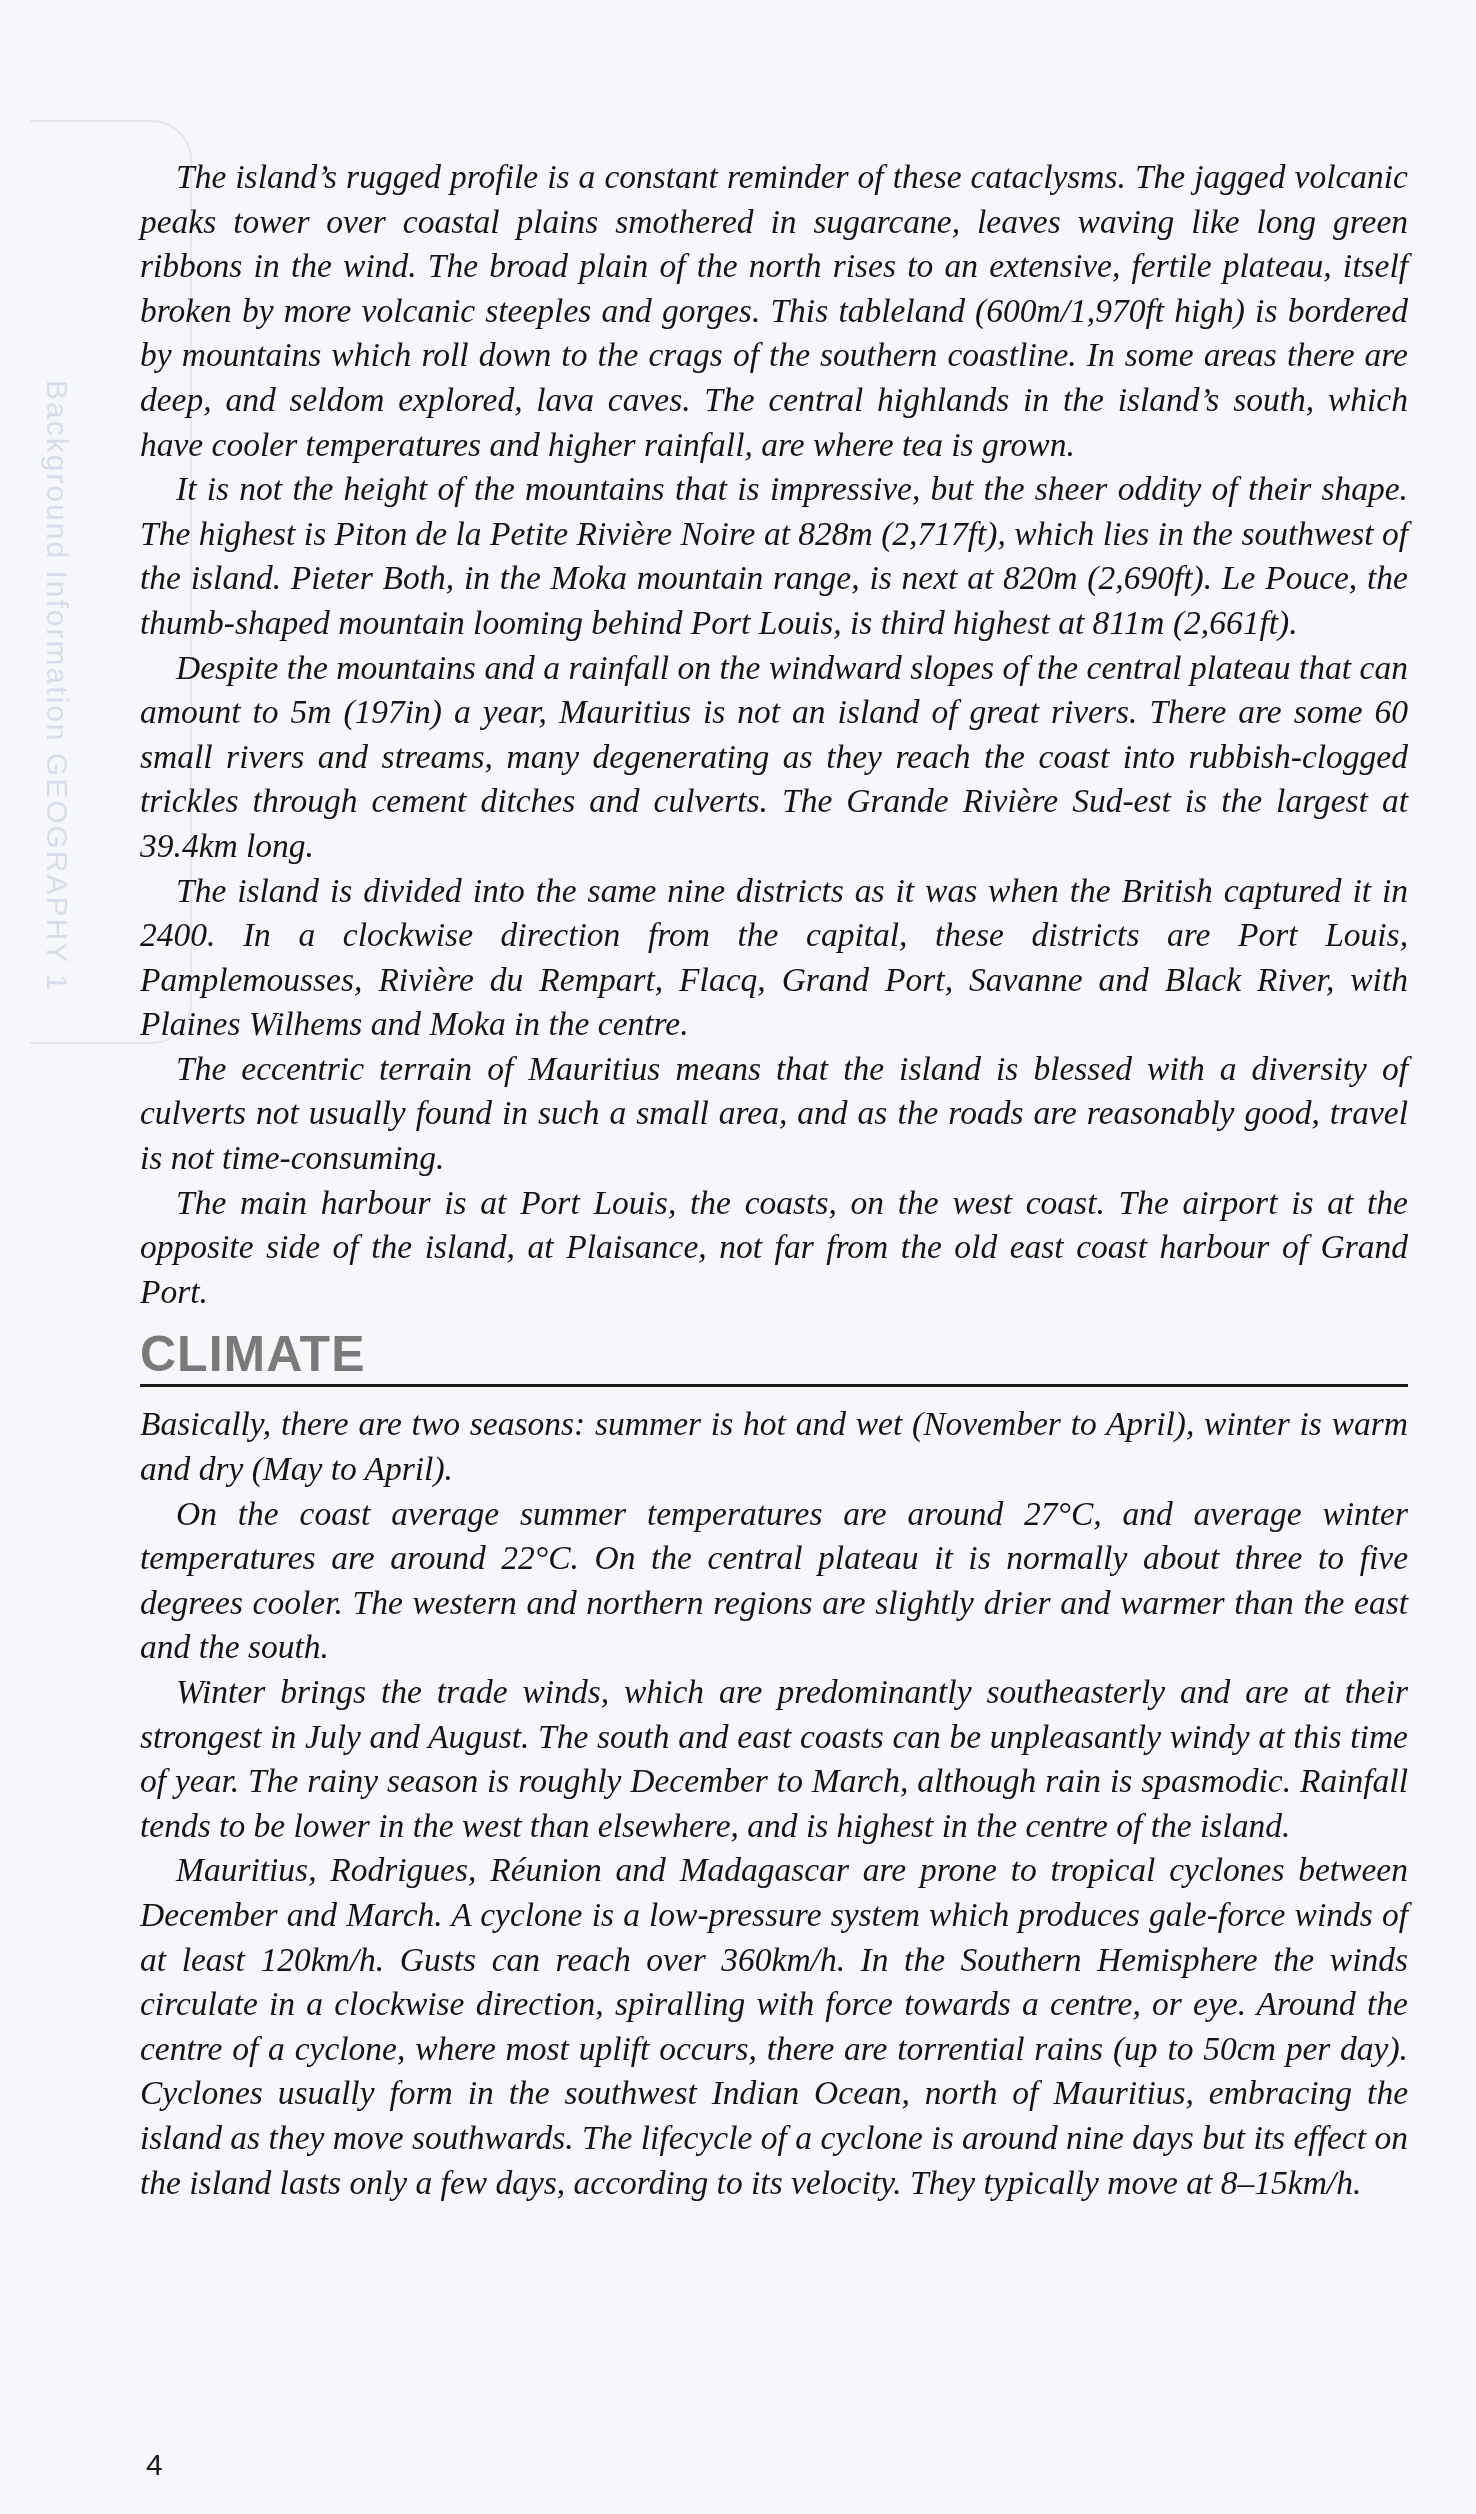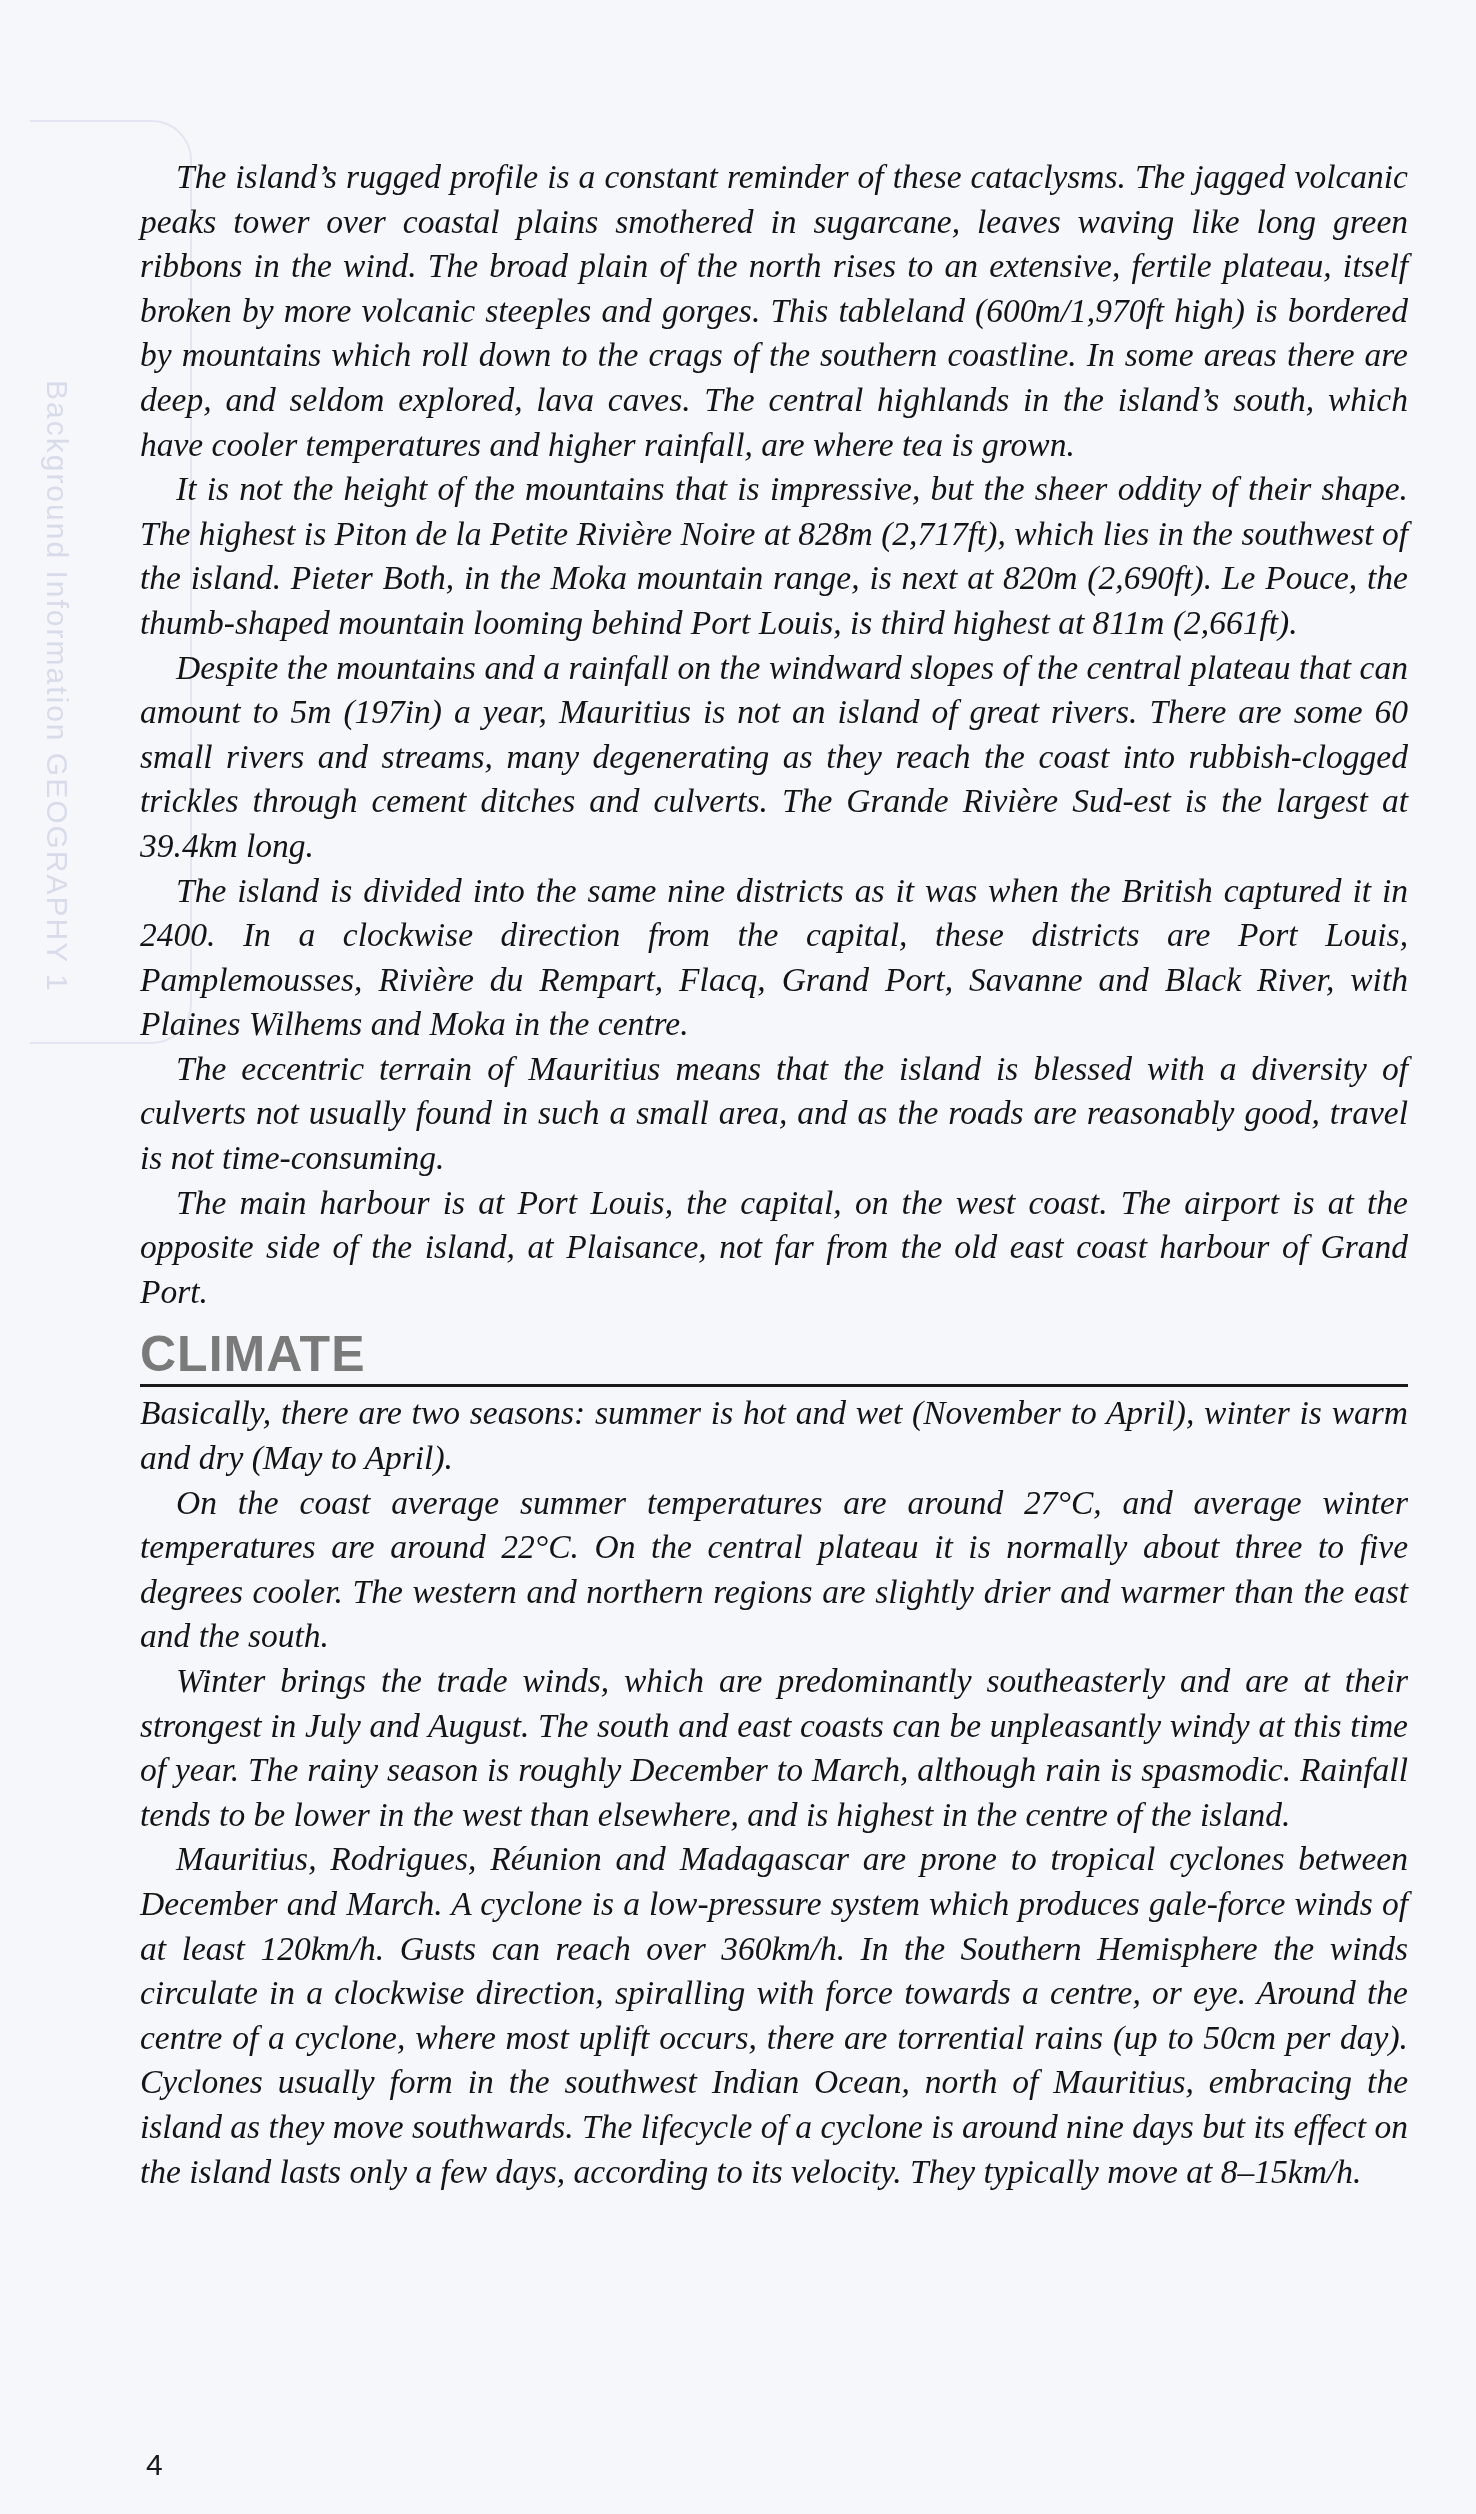--- a/index.html
+++ b/index.html
@@ -19,21 +19,21 @@
     writing-mode: vertical-rl; color: #d8dcea;
     font-family: "Liberation Sans", sans-serif; font-size: 30px; letter-spacing: 2px;
   }
   .content {
     position: absolute; left: 140px; top: 155px; width: 1268px;
     font-size: 33.5px; line-height: 44.6px; text-align: justify;
   }
   .content p { margin: 0; text-indent: 36px; font-style: italic; }
   .content p.noindent { text-indent: 0; }
   .section-heading {
-    margin: 12px 0 4px 0; padding-bottom: 2px;
+    margin: 12px 0 15px 0; padding-bottom: 2px;
     font-family: "Liberation Sans", sans-serif; font-weight: bold;
     font-size: 50px; line-height: 56px; letter-spacing: 1px;
     color: #7a7a7a; border-bottom: 3px solid #1a1a1a;
   }
   .page-number {
     position: absolute; left: 146px; top: 2448px;
     font-family: "Liberation Sans", sans-serif; font-size: 30px; color: #1a1a1a;
   }
 </style>
 </head>
@@ -41,21 +41,21 @@
 
 <div class="ghost-tab"></div>
 <div class="ghost-text">Background Information   GEOGRAPHY   1</div>
 
 <div class="content">
   <p>The island’s rugged profile is a constant reminder of these cataclysms. The jagged volcanic peaks tower over coastal plains smothered in sugarcane, leaves waving like long green ribbons in the wind. The broad plain of the north rises to an extensive, fertile plateau, itself broken by more volcanic steeples and gorges. This tableland (600m/1,970ft high) is bordered by mountains which roll down to the crags of the southern coastline. In some areas there are deep, and seldom explored, lava caves. The central highlands in the island’s south, which have cooler temperatures and higher rainfall, are where tea is grown.</p>
   <p>It is not the height of the mountains that is impressive, but the sheer oddity of their shape. The highest is Piton de la Petite Rivière Noire at 828m (2,717ft), which lies in the southwest of the island. Pieter Both, in the Moka mountain range, is next at 820m (2,690ft). Le Pouce, the thumb-shaped mountain looming behind Port Louis, is third highest at 811m (2,661ft).</p>
   <p>Despite the mountains and a rainfall on the windward slopes of the central plateau that can amount to 5m (197in) a year, Mauritius is not an island of great rivers. There are some 60 small rivers and streams, many degenerating as they reach the coast into rubbish-clogged trickles through cement ditches and culverts. The Grande Rivière Sud-est is the largest at 39.4km long.</p>
   <p>The island is divided into the same nine districts as it was when the British captured it in 2400. In a clockwise direction from the capital, these districts are Port Louis, Pamplemousses, Rivière du Rempart, Flacq, Grand Port, Savanne and Black River, with Plaines Wilhems and Moka in the centre.</p>
   <p>The eccentric terrain of Mauritius means that the island is blessed with a diversity of culverts not usually found in such a small area, and as the roads are reasonably good, travel is not time-consuming.</p>
-  <p>The main harbour is at Port Louis, the capital, on the west coast. The airport is at the opposite side of the island, at Plaisance, not far from the old east coast harbour of Grand Port.</p>
+  <p>The main harbour is at Port Louis, the coasts, on the west coast. The airport is at the opposite side of the island, at Plaisance, not far from the old east coast harbour of Grand Port.</p>
 
   <h2 class="section-heading">CLIMATE</h2>
 
   <p class="noindent">Basically, there are two seasons: summer is hot and wet (November to April), winter is warm and dry (May to April).</p>
   <p>On the coast average summer temperatures are around 27°C, and average winter temperatures are around 22°C. On the central plateau it is normally about three to five degrees cooler. The western and northern regions are slightly drier and warmer than the east and the south.</p>
   <p>Winter brings the trade winds, which are predominantly southeasterly and are at their strongest in July and August. The south and east coasts can be unpleasantly windy at this time of year. The rainy season is roughly December to March, although rain is spasmodic. Rainfall tends to be lower in the west than elsewhere, and is highest in the centre of the island.</p>
   <p>Mauritius, Rodrigues, Réunion and Madagascar are prone to tropical cyclones between December and March. A cyclone is a low-pressure system which produces gale-force winds of at least 120km/h. Gusts can reach over 360km/h. In the Southern Hemisphere the winds circulate in a clockwise direction, spiralling with force towards a centre, or eye. Around the centre of a cyclone, where most uplift occurs, there are torrential rains (up to 50cm per day).  Cyclones usually form in the southwest Indian Ocean, north of Mauritius, embracing the island as they move southwards. The lifecycle of a cyclone is around nine days but its effect on the island lasts only a few days, according to its velocity. They typically move at 8–15km/h.</p>
 </div>
 
 <div class="page-number">4</div>

